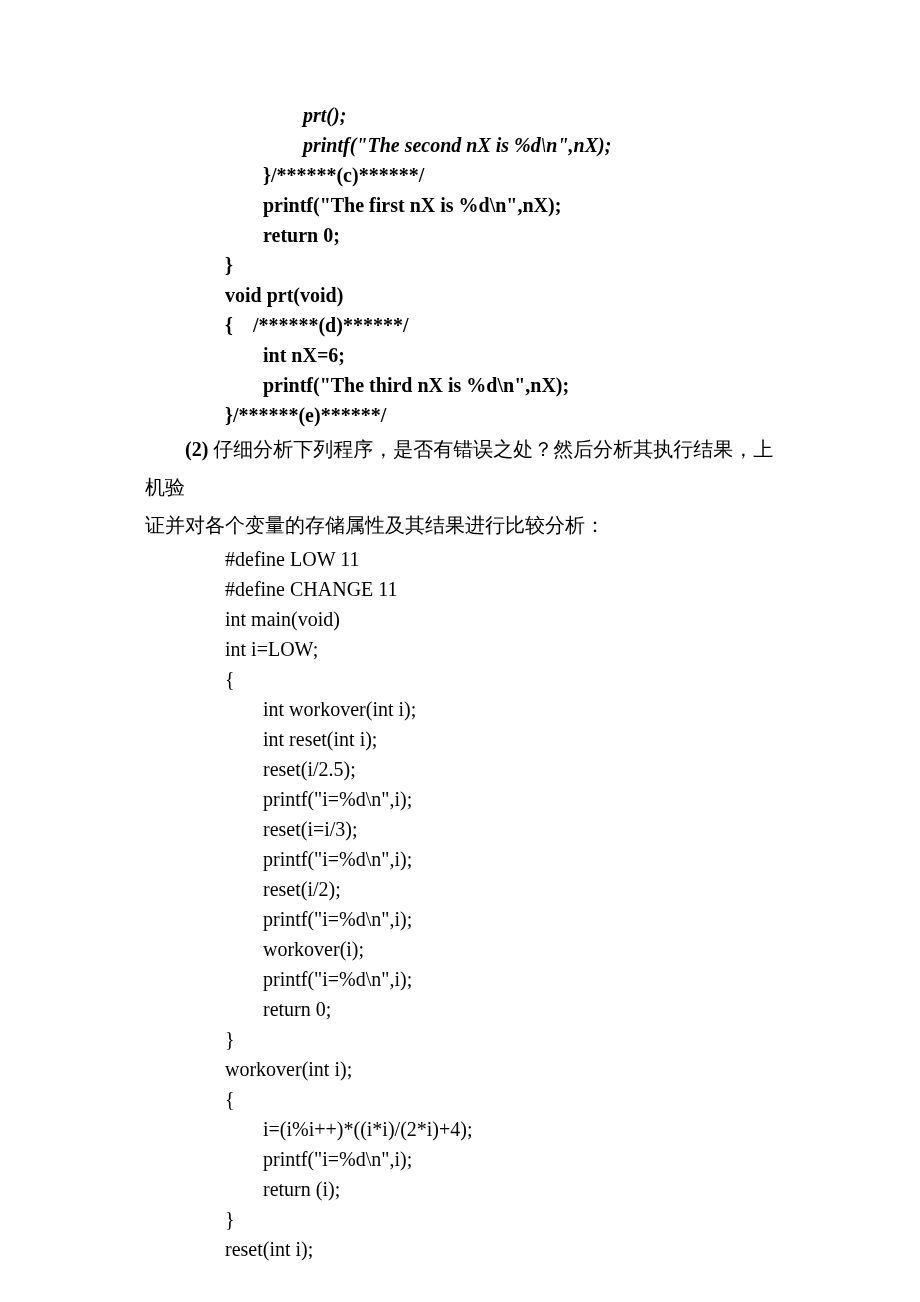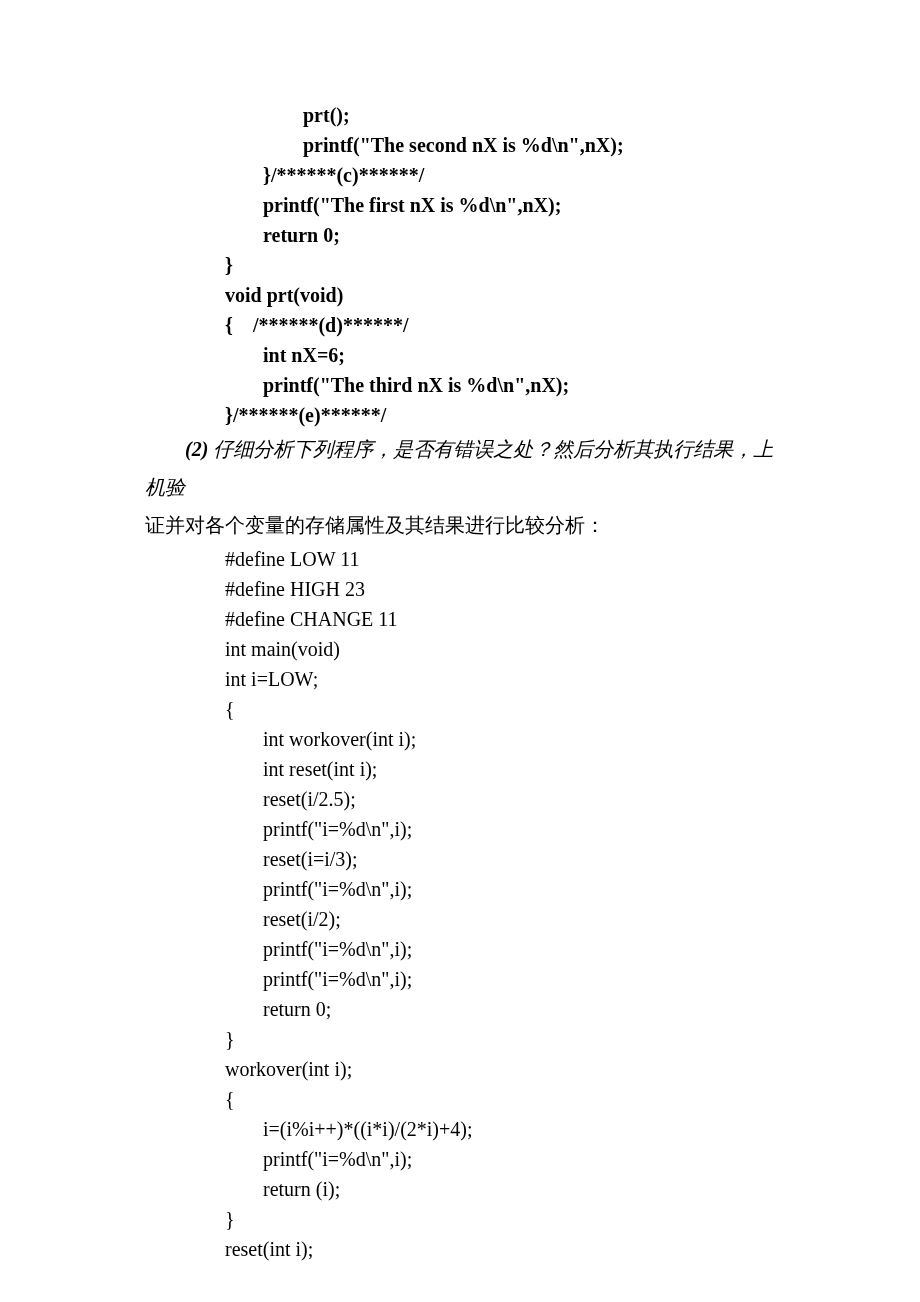--- a/index.html
+++ b/index.html
@@ -19,26 +19,25 @@
     }
     .code-block {
       white-space: pre;
       font-family: "Times New Roman", serif;
     }
     .bold {
       font-weight: bold;
     }
     .indent1 { padding-left: 80px; }
     .indent2 { padding-left: 118px; }
-    .indent3 { padding-left: 158px; }
+    .indent3 { padding-left: 158px; font-style: italic; }
     .question-line {
       text-indent: 40px;
       padding-left: 0;
       line-height: 1.9;
-      font-style: italic;
     }
     .question-cont {
       padding-left: 0;
       line-height: 1.9;
     }
     .cn { font-family: "SimSun", serif; }
     .en { font-family: "Times New Roman", serif; }
     .line { display: block; }
   </style>
 </head>
@@ -60,33 +59,33 @@
     <span class="line bold indent1">}/******(e)******/</span>
   </div>
 
   <div class="question-line">
     <span class="bold en">(2)</span><span class="cn"> 仔细分析下列程序，是否有错误之处？然后分析其执行结果，上机验</span>
   </div>
   <div class="question-cont cn">证并对各个变量的存储属性及其结果进行比较分析：</div>
 
   <div>
     <span class="line indent1">#define LOW 11</span>
-    <span class="line indent1">#define HIGH 23</span>
     <span class="line indent1">#define CHANGE 11</span>
     <span class="line indent1">int main(void)</span>
     <span class="line indent1">int i=LOW;</span>
     <span class="line indent1">{</span>
     <span class="line indent2">int workover(int i);</span>
     <span class="line indent2">int reset(int i);</span>
     <span class="line indent2">reset(i/2.5);</span>
     <span class="line indent2">printf("i=%d\n",i);</span>
     <span class="line indent2">reset(i=i/3);</span>
     <span class="line indent2">printf("i=%d\n",i);</span>
     <span class="line indent2">reset(i/2);</span>
     <span class="line indent2">printf("i=%d\n",i);</span>
+    <span class="line indent2">workover(i);</span>
     <span class="line indent2">printf("i=%d\n",i);</span>
     <span class="line indent2">return 0;</span>
     <span class="line indent1">}</span>
     <span class="line indent1">workover(int i);</span>
     <span class="line indent1">{</span>
     <span class="line indent2">i=(i%i++)*((i*i)/(2*i)+4);</span>
     <span class="line indent2">printf("i=%d\n",i);</span>
     <span class="line indent2">return (i);</span>
     <span class="line indent1">}</span>
     <span class="line indent1">reset(int i);</span>

